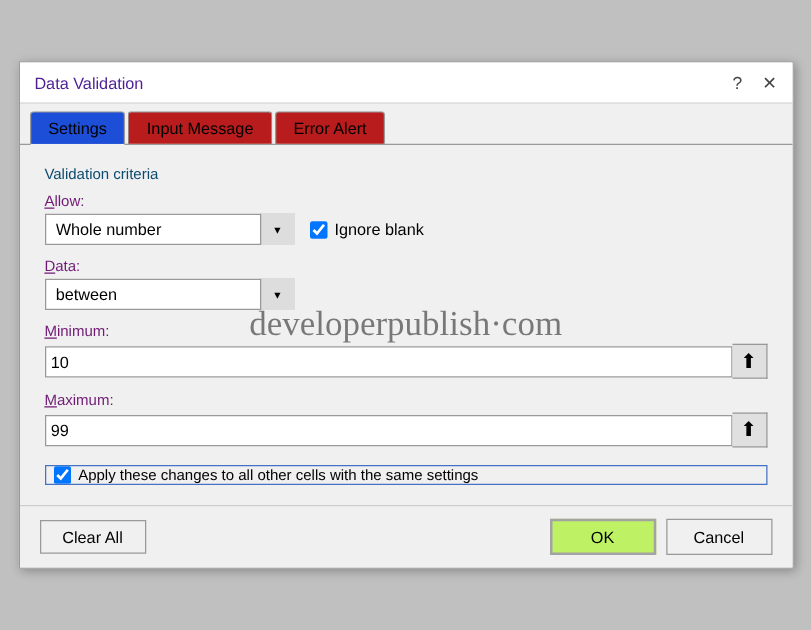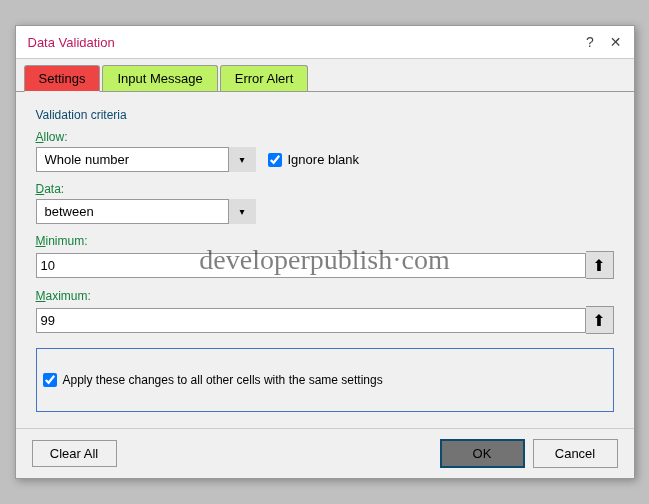--- a/index.html
+++ b/index.html
@@ -23,21 +23,21 @@
       background: #ffffff;
       border-bottom: 1px solid #ccc;
       padding: 8px 12px;
       display: flex;
       align-items: center;
       justify-content: space-between;
     }
     .title-bar-title {
       font-size: 13px;
       font-weight: normal;
-      color: #be185d;
+      color: #4c1d95;
     }
     .title-bar-controls {
       display: flex;
       align-items: center;
       gap: 16px;
     }
     .title-bar-controls span {
       cursor: pointer;
       font-size: 14px;
       color: #444;
@@ -47,28 +47,28 @@
       border-bottom: 1px solid #999;
       display: flex;
       padding: 0 8px;
       padding-top: 6px;
       gap: 2px;
     }
     .tab {
       padding: 5px 14px;
       border: 1px solid #999;
       border-bottom: none;
-      background: #bef264;
+      background: #b91c1c;
       cursor: pointer;
       font-size: 13px;
       color: #000;
       border-radius: 3px 3px 0 0;
     }
     .tab.active {
-      background: #ef4444;
+      background: #1d4ed8;
       border-bottom: 1px solid #f0f0f0;
       margin-bottom: -1px;
       z-index: 1;
       position: relative;
     }
     .dialog-body {
       padding: 16px 20px;
       background: #f0f0f0;
     }
     .watermark {
@@ -84,40 +84,40 @@
       z-index: 10;
     }
     .section-label {
       font-size: 12px;
       color: #0c4a6e;
       margin-bottom: 8px;
     }
     .field-label {
       font-size: 12px;
       margin-bottom: 3px;
-      color: #15803d;
+      color: #701a75;
     }
     .field-label u { text-decoration: underline; }
     .row {
       display: flex;
       align-items: center;
       gap: 12px;
       margin-bottom: 10px;
     }
     .select-wrapper {
       position: relative;
       display: inline-block;
     }
     .select-control {
       appearance: none;
       background: #fff;
       border: 1px solid #999;
       padding: 4px 30px 4px 8px;
       font-size: 13px;
-      width: 220px;
+      width: 200px;
       cursor: pointer;
     }
     .select-arrow {
       position: absolute;
       right: 0;
       top: 0;
       bottom: 0;
       width: 28px;
       background: #ddd;
       border-left: 1px solid #999;
@@ -160,21 +160,21 @@
       align-items: center;
       justify-content: center;
       cursor: pointer;
       font-size: 16px;
     }
     .apply-row {
       display: flex;
       align-items: center;
       gap: 6px;
       margin-top: 14px;
-      padding: 24px 6px;
+      padding: 0 6px;
       border: 1px solid #4472c4;
     }
     .apply-row input[type="checkbox"] {
       width: 14px;
       height: 14px;
     }
     .apply-row label {
       font-size: 12px;
     }
     .footer {
@@ -187,22 +187,22 @@
     }
     .btn {
       padding: 5px 4px;
       font-size: 13px;
       border: 1px solid #999;
       background: #f0f0f0;
       cursor: pointer;
       min-width: 85px;
     }
     .btn-ok {
-      background: #737373;
-      border: 2px solid #0c4a6e;
+      background: #bef264;
+      border: 2px solid #a3a3a3;
     }
     .dialog-container {
       position: relative;
     }
   </style>
 </head>
 <body>
 
 <div class="dialog">
   <div class="title-bar">

